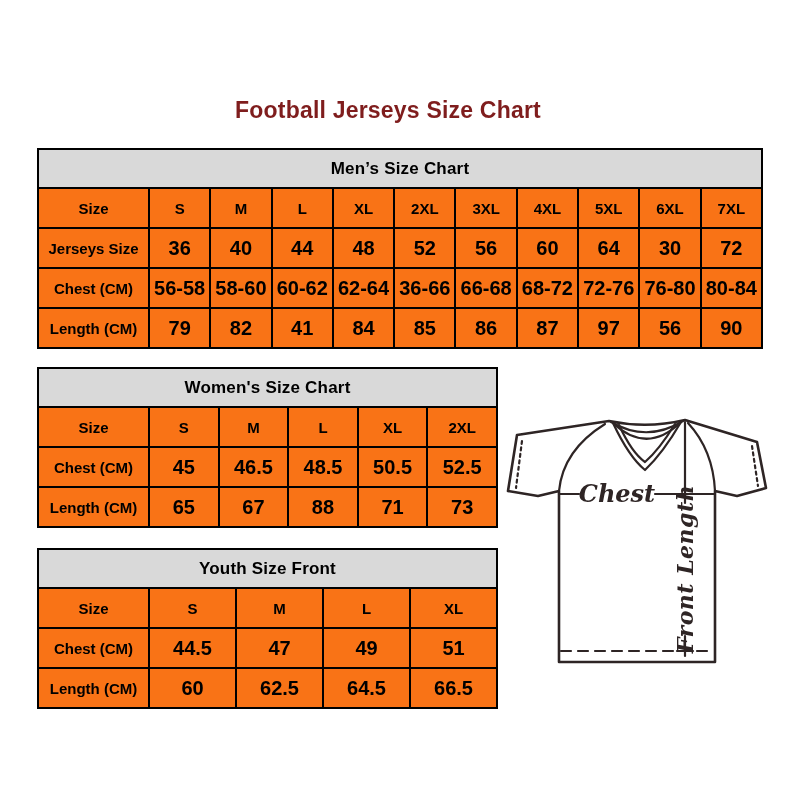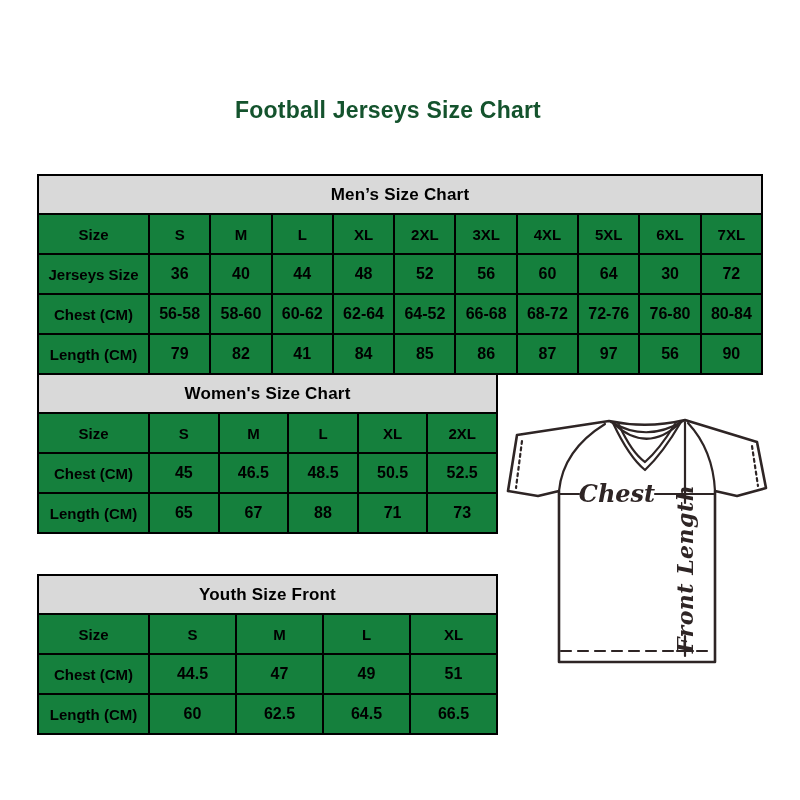--- a/index.html
+++ b/index.html
@@ -2,36 +2,36 @@
 <html><head>
 <meta charset="utf-8">
 <style>
   html,body{margin:0;padding:0;background:#fff;}
   .page{
     position:relative;width:800px;height:800px;background:#ffffff;overflow:hidden;
     font-family:"Liberation Sans", sans-serif;color:#000;
   }
   .page-title{
     position:absolute;top:97px;left:0;width:776px;text-align:center;
-    font-size:23px;font-weight:bold;letter-spacing:.2px;color:#14532d;
+    font-size:23px;font-weight:bold;letter-spacing:.2px;color:#7f1d1d;
   }
   table.size-table{
-    position:absolute;border-collapse:collapse;table-layout:fixed;background:#15803d;margin-top:26px;
+    position:absolute;border-collapse:collapse;table-layout:fixed;background:#f97316;
   }
   table.size-table td{
     border:2px solid #000;text-align:center;vertical-align:middle;
     font-weight:bold;color:#000;padding:0;height:38px;overflow:hidden;
     font-size:15px;
   }
   table.size-table td.ttl{
     background:#d9d9d9;font-size:17px;height:37px;letter-spacing:.2px;
   }
-  table.size-table td.val{font-size:16px;}
+  table.size-table td.val{font-size:20px;}
   #mens-table  {left:37px;top:148px;width:726px;}
-  #womens-table{left:37px;top:347px;width:461px;}
+  #womens-table{left:37px;top:367px;width:461px;}
   #youth-table {left:37px;top:548px;width:461px;}
   .jersey{position:absolute;left:505px;top:408px;width:270px;height:272px;}
   .dim-label{
     font-family:"DejaVu Serif", serif;font-style:italic;font-weight:bold;
     fill:#2e2525;
   }
   .dim-label.chest{font-size:24px;}
   .dim-label.flen{font-size:22px;letter-spacing:.5px;}
 </style>
 </head>
@@ -84,21 +84,21 @@
           <td class="val">64</td>
           <td class="val">30</td>
           <td class="val">72</td>
         </tr>
         <tr>
           <td class="row-h">Chest (CM)</td>
           <td class="val">56-58</td>
           <td class="val">58-60</td>
           <td class="val">60-62</td>
           <td class="val">62-64</td>
-          <td class="val">64-52</td>
+          <td class="val">36-66</td>
           <td class="val">66-68</td>
           <td class="val">68-72</td>
           <td class="val">72-76</td>
           <td class="val">76-80</td>
           <td class="val">80-84</td>
         </tr>
         <tr>
           <td class="row-h">Length (CM)</td>
           <td class="val">79</td>
           <td class="val">82</td>

